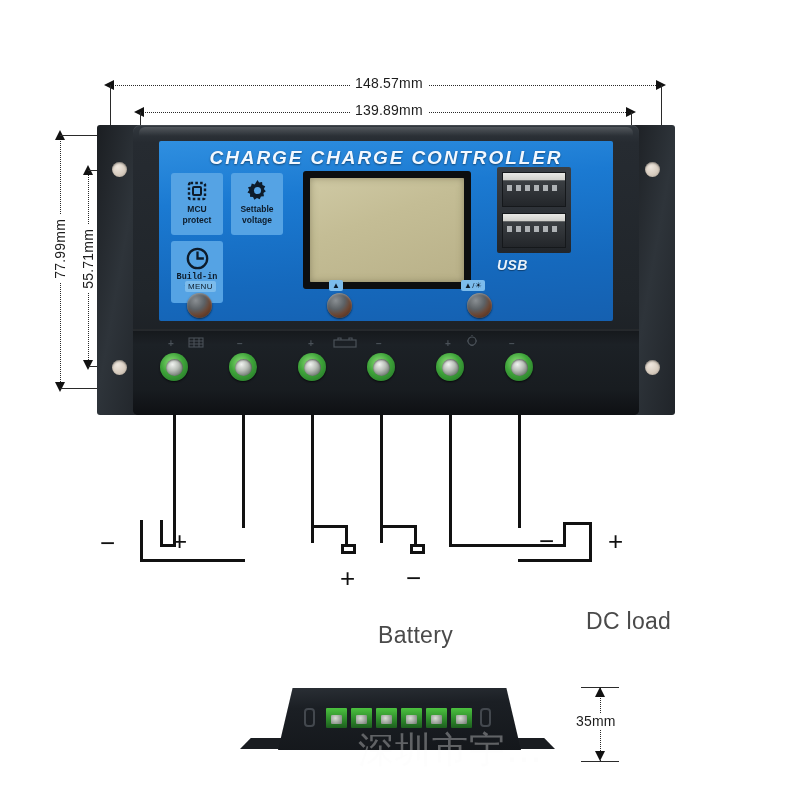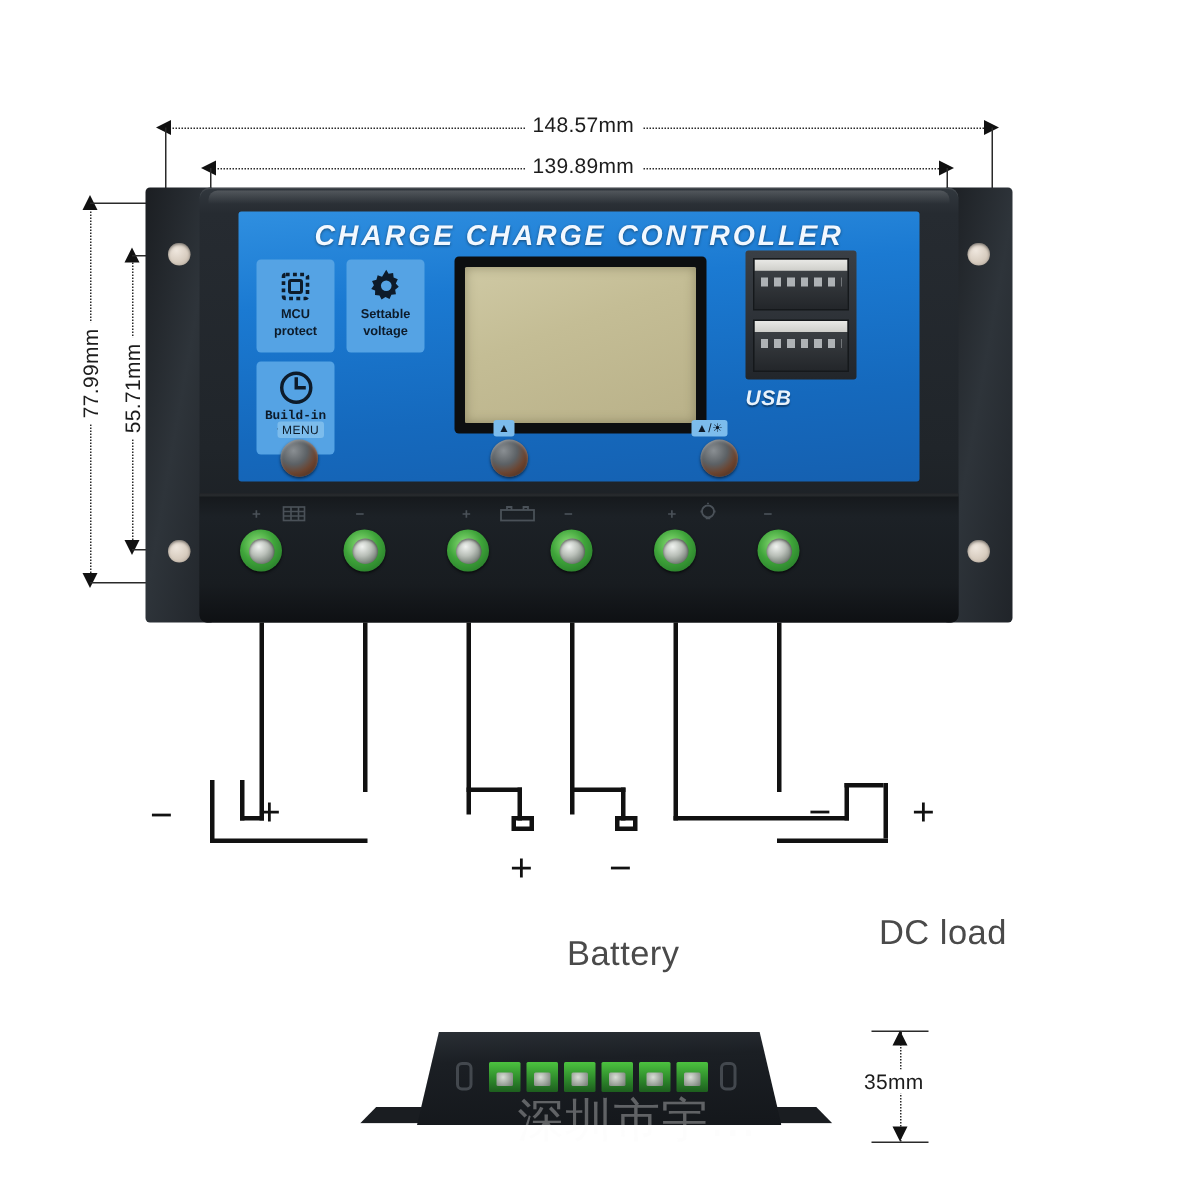--- a/index.html
+++ b/index.html
@@ -121,21 +121,21 @@
     clip-path:polygon(6% 0,94% 0,100% 100%,0% 100%);}
   .side-wing{position:absolute;top:56px;height:11px;background:#1a1d21;}
   #side-wing-l{left:0;width:60px;clip-path:polygon(18% 0,100% 0,100% 100%,0 100%);}
   #side-wing-r{right:0;width:60px;clip-path:polygon(0 0,82% 0,100% 100%,0 100%);}
   .side-term{position:absolute;top:26px;width:21px;height:20px;
     background:linear-gradient(180deg,#4cc23f 0%,#2f8c2c 55%,#1d5e1e 100%);border-radius:1px;}
   .side-term::after{content:"";position:absolute;left:5px;top:7px;width:11px;height:9px;
     background:radial-gradient(circle at 40% 35%,#d9ded6,#707870);border-radius:1px;}
   .side-slot{position:absolute;top:26px;width:11px;height:19px;
     border:2px solid #43484e;border-radius:4px;box-sizing:border-box;}
-  #watermark{position:absolute;left:105px;top:44px;font-size:31px;color:rgba(250,250,250,.33);
+  #watermark{position:absolute;left:118px;top:44px;font-size:36px;color:rgba(250,250,250,.33);
     letter-spacing:1px;white-space:nowrap;font-family:"DejaVu Sans",sans-serif;text-align:right;}
 </style>
 </head>
 <body>
 
 <div>
   <div class="dim-line-h" style="left:110px;top:85px;width:552px;"></div>
   <div class="arw arw-l" style="left:104px;top:80px;"></div>
   <div class="arw arw-r" style="left:656px;top:80px;"></div>
   <div class="ext-line" style="left:110px;top:85px;height:52px;"></div>

